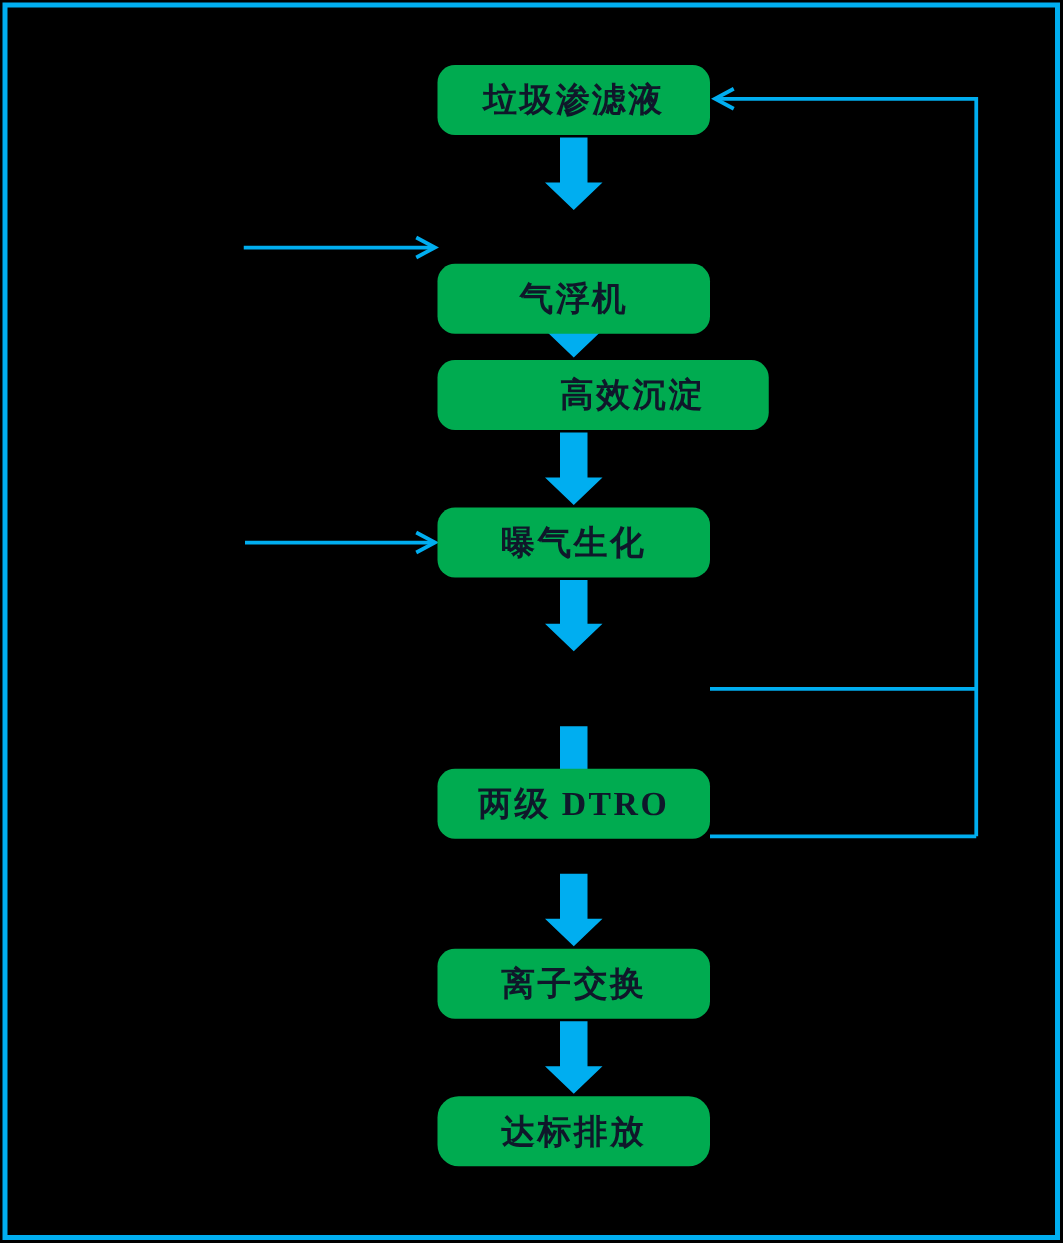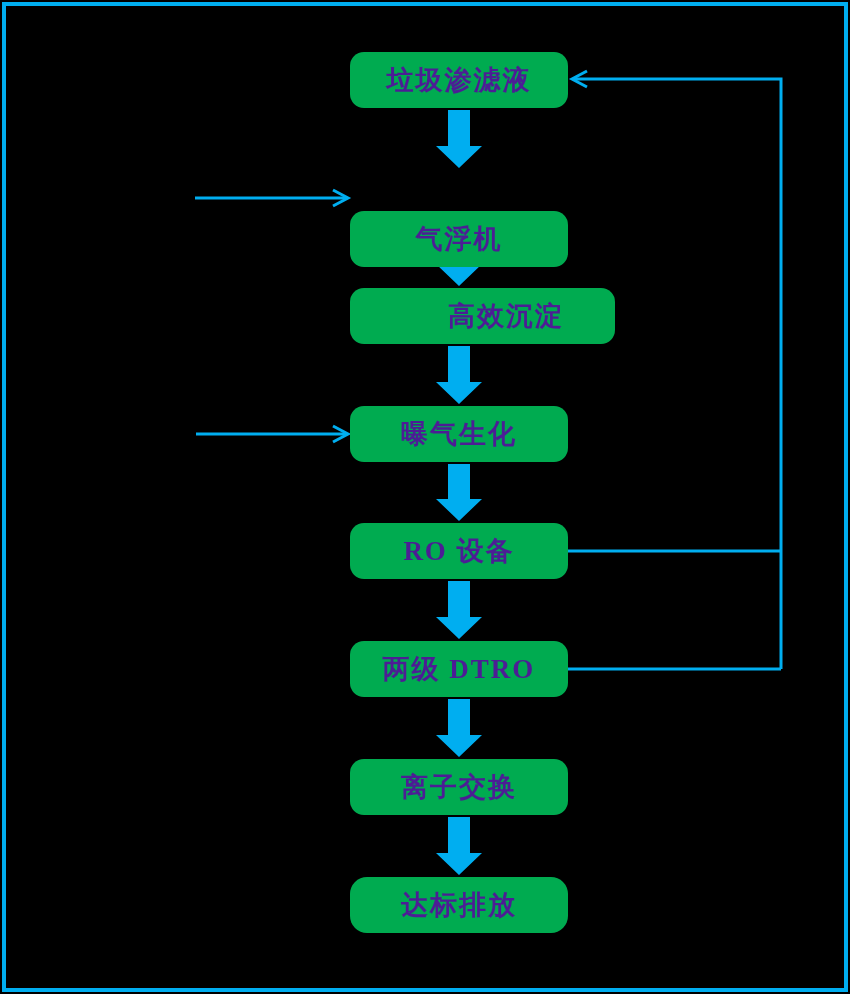--- a/index.html
+++ b/index.html
@@ -23,35 +23,35 @@
     width: 850px;
     height: 994px;
   }
   .node {
     position: absolute;
     left: 350px;
     width: 218px;
     height: 56px;
     background: #00AB50;
     border-radius: 14px;
-    color: #4c1d95;
+    color: #0f172a;
     font-size: 27px;
     font-weight: bold;
     letter-spacing: 2px;
     display: flex;
     align-items: center;
     justify-content: center;
     white-space: nowrap;
   }
   .n1 { top: 52px; }
   .n2 { top: 170px; margin-top: 41px; }
   .n3 { top: 288px; padding-left: 47px; }
   .n4 { top: 406px; }
   .n5 { top: 523px; }
-  .n6 { top: 641px; }
+  .n6 { top: 615px; }
   .n7 { top: 759px; }
   .n8 { top: 877px; border-radius: 17px; }
   .block-arrow { fill: #00AEF0; }
   .thin { stroke: #00AEF0; stroke-width: 3; fill: none; }
 </style>
 </head>
 <body>
 
 <div class="canvas">
 
@@ -74,19 +74,18 @@
     <path class="thin" d="M568,551 H781"></path>
     <path class="thin" d="M568,669 H781"></path>
     <path class="thin" d="M781,669 V79 H573"></path>
     <path class="thin" d="M587,71 L572,79 L587,87"></path>
   </svg>
 
   <div class="node n1">垃圾渗滤液</div>
   <div class="node n2">气浮机</div>
   <div class="node n3">高效沉淀</div>
   <div class="node n4">曝气生化</div>
-  <div class="node n5">RO 设备</div>
   <div class="node n6">两级 DTRO</div>
   <div class="node n7">离子交换</div>
   <div class="node n8">达标排放</div>
 
   <div class="frame"></div>
 </div>
 
 </body></html>

